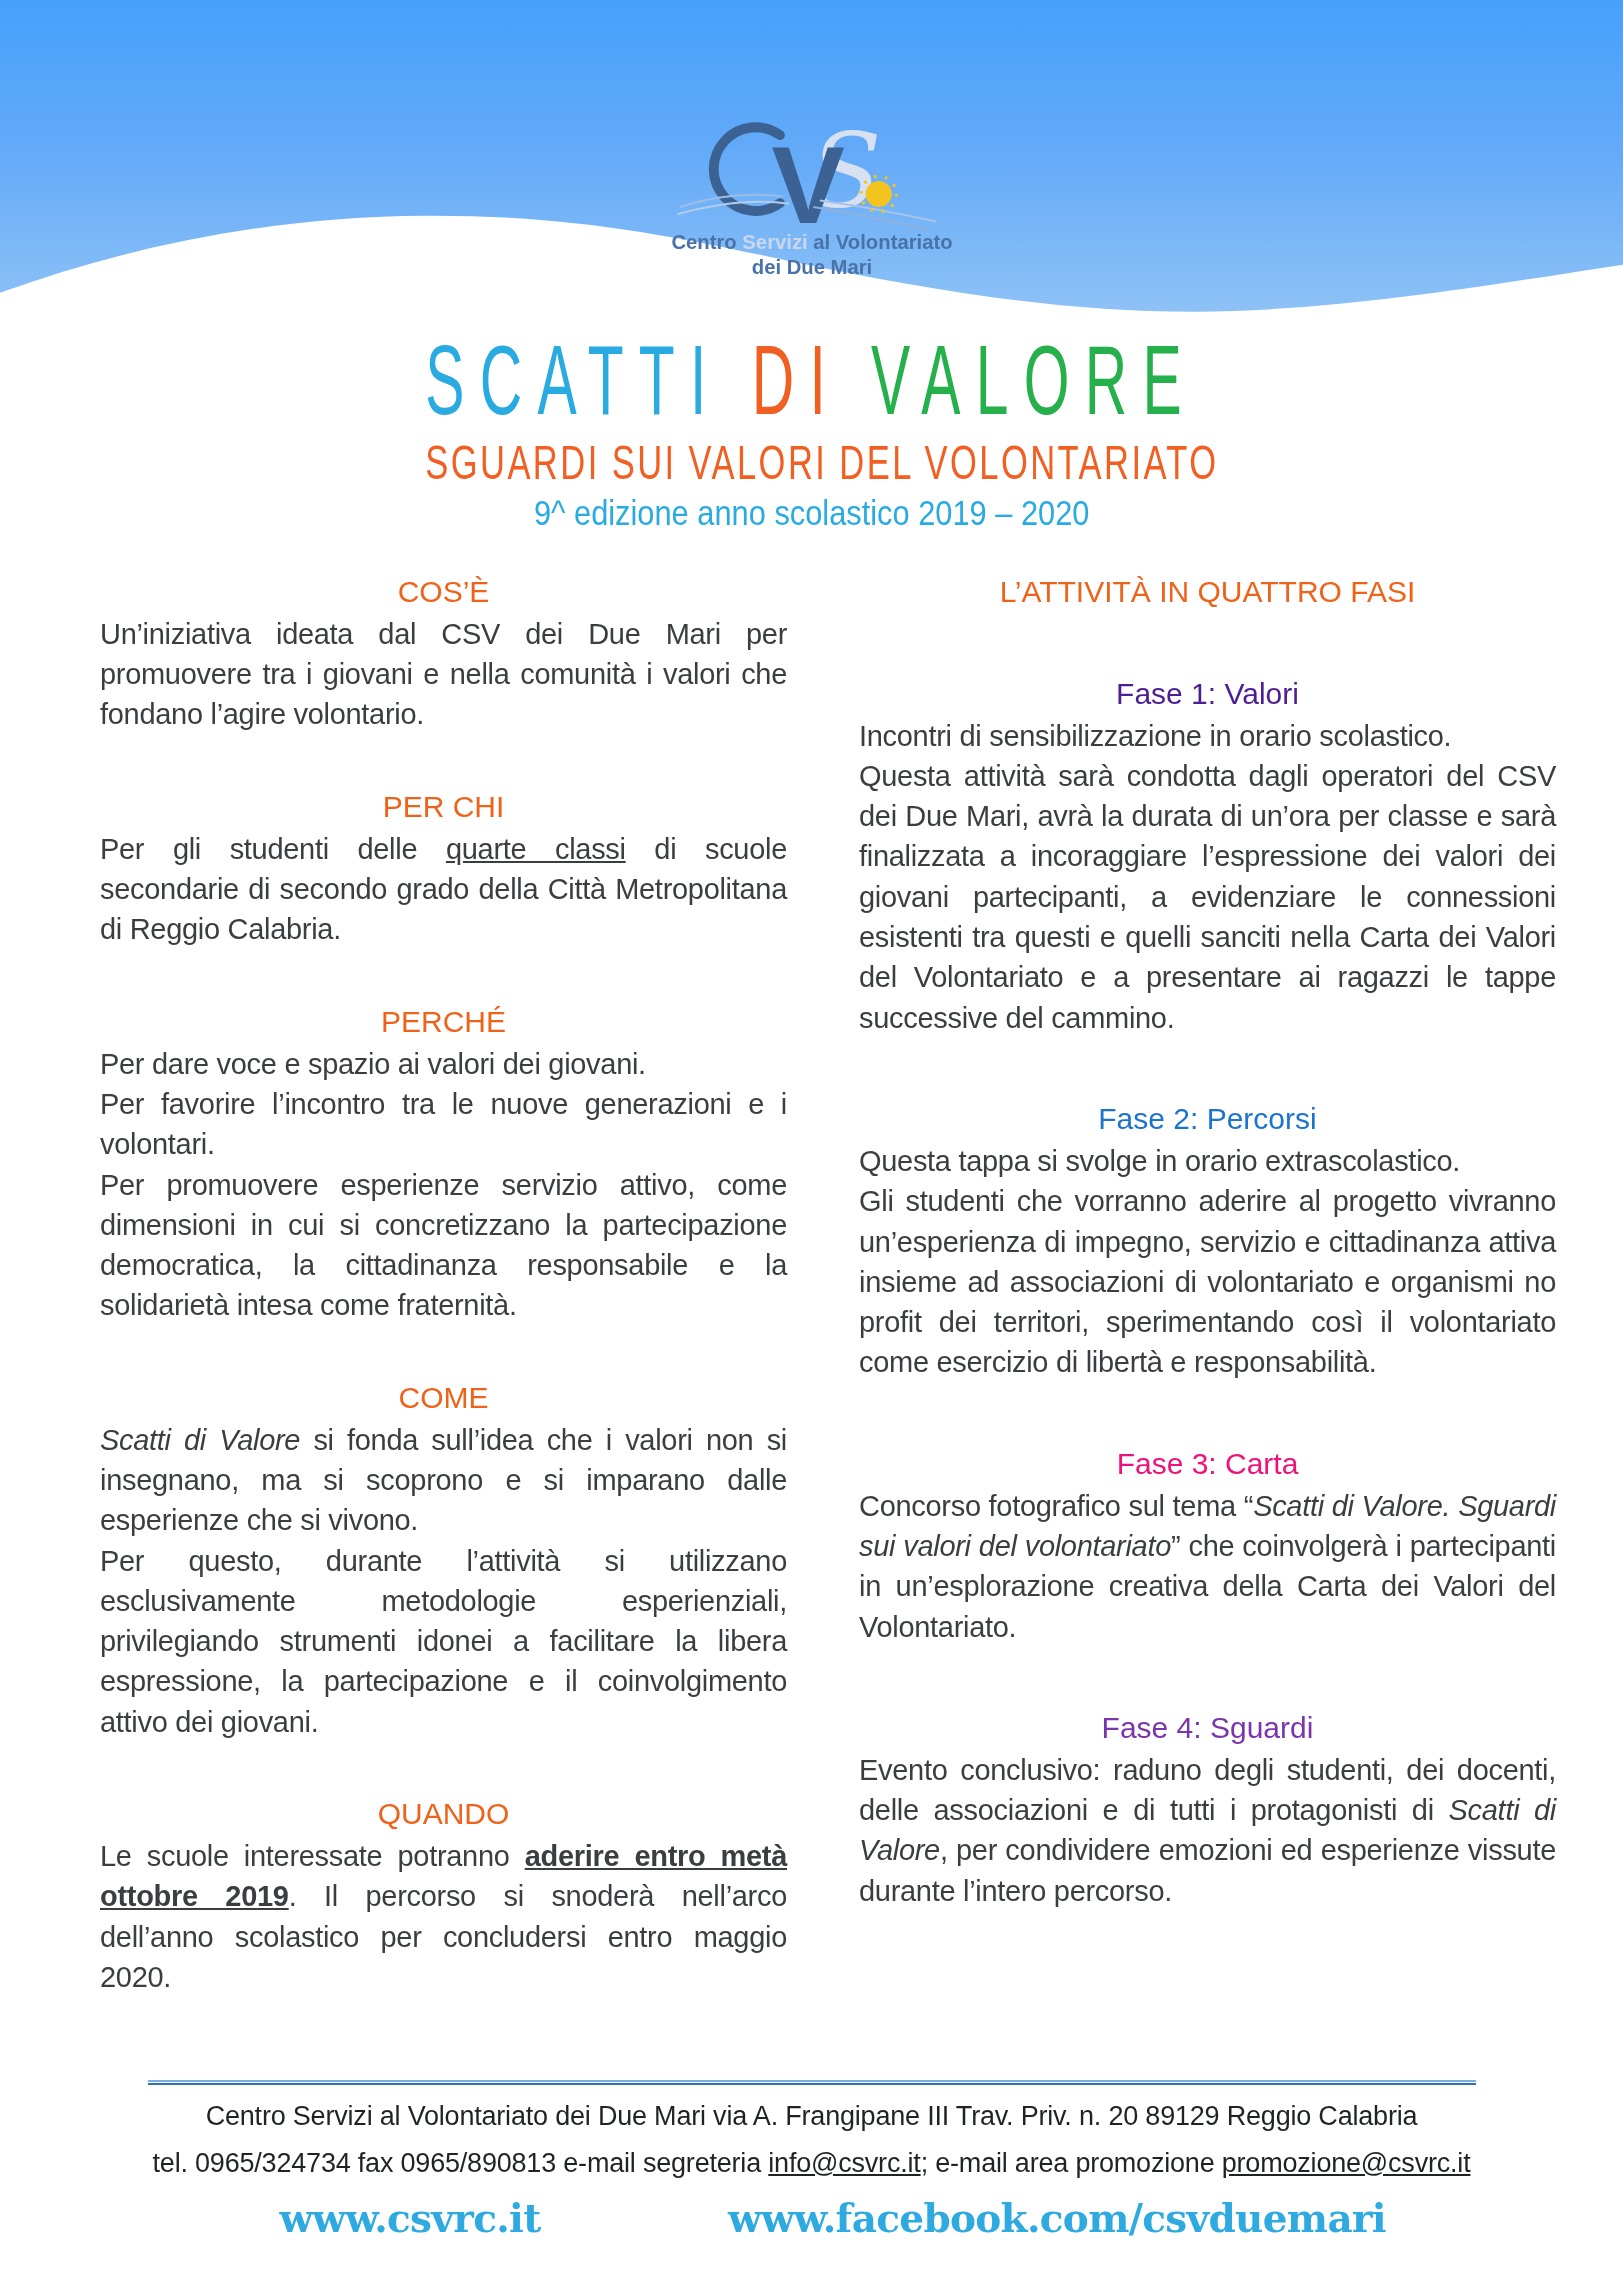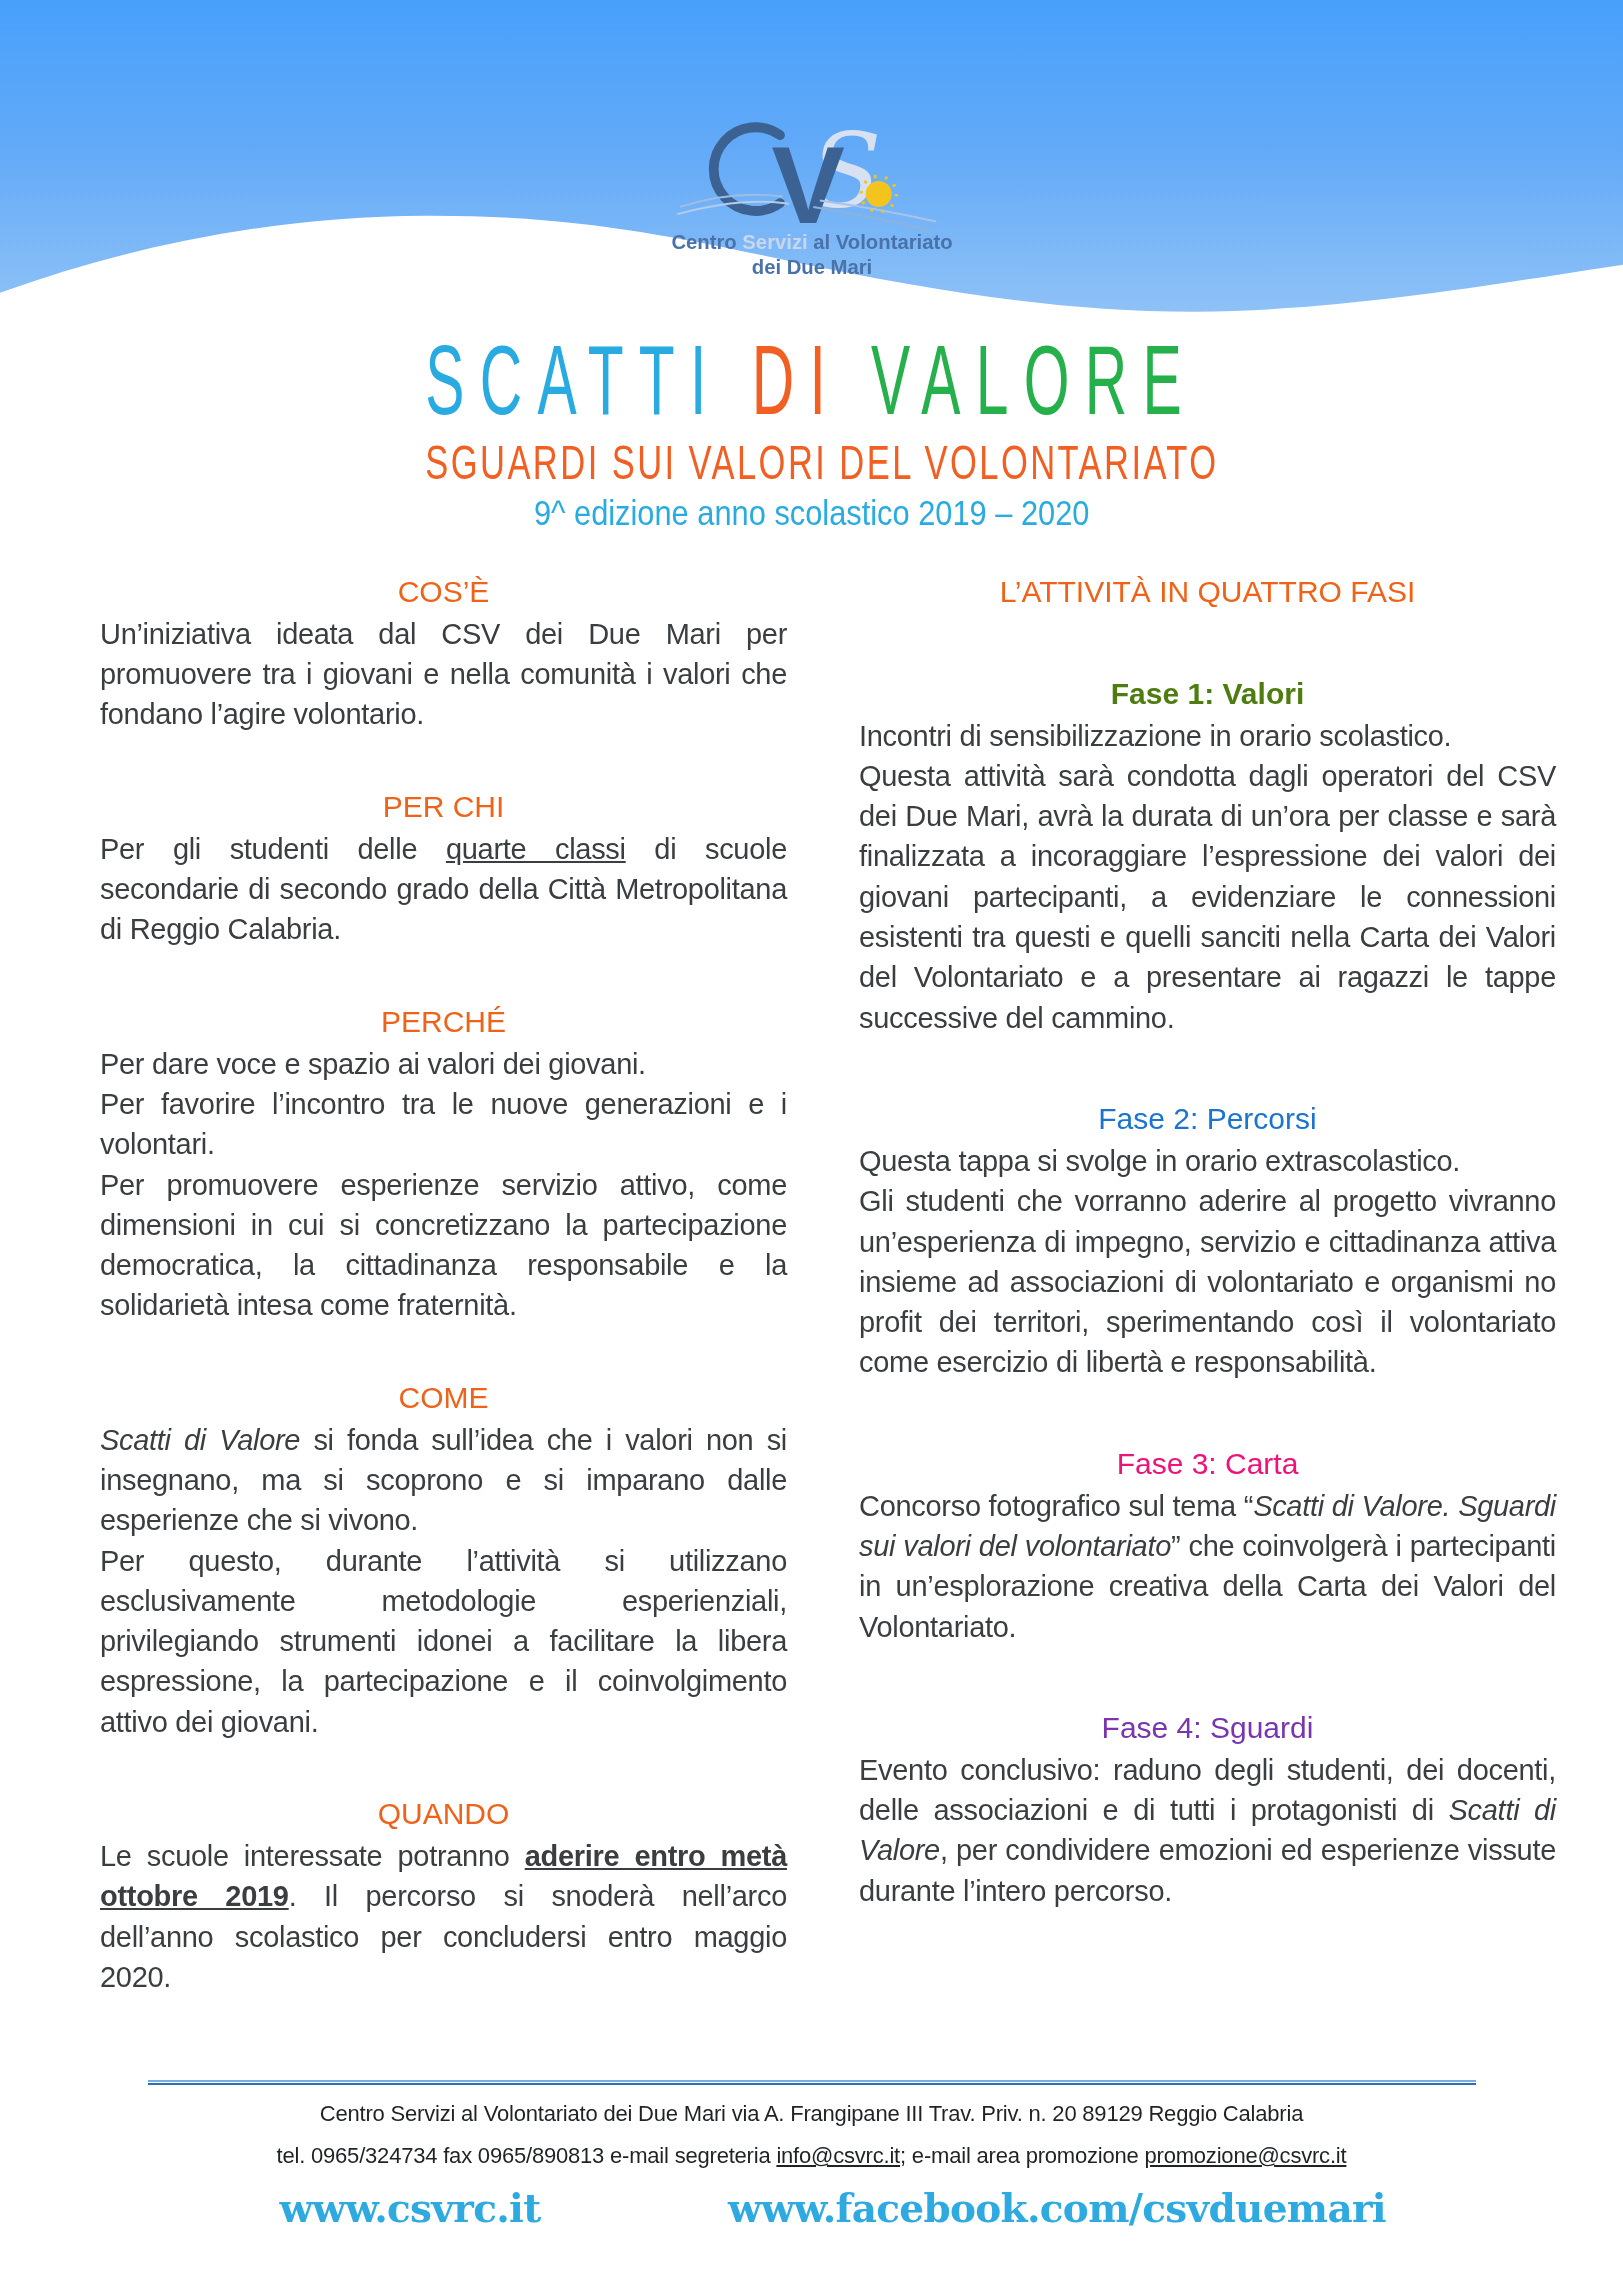--- a/index.html
+++ b/index.html
@@ -26,33 +26,33 @@
   .edition{margin-top:3px;font-size:35px;color:#29ABE2;}
   .edition .squeeze{display:inline-block;transform:scaleX(0.88);letter-spacing:0;}
   
   .columns{display:flex;gap:72px;padding:38px 67px 0 100px;}
   .col{font-size:29px;line-height:1.39;letter-spacing:-0.3px;text-align:justify;hyphens:auto;}
   .col-left{flex:0 0 687px;}
   .col-right{flex:1;}
   .sec-h{margin:51px 0 1.3px;font-size:30px;font-weight:400;text-align:center;letter-spacing:0;}
   .sec-h.first{margin-top:0;}
   .orange-h{color:#EE6319;}
-  .green-h{color:#4d7c0f;font-weight:bold;}
+  .green-h{color:#4c1d95;}
   .blue-h{color:#1B74CE;}
   .pink-h{color:#EE127B;}
   .purple-h{color:#7A35AE;}
   .fase-h{margin-top:60px;}
   .col p{margin:0;}
   .u{text-decoration:underline;}
   .bu{font-weight:bold;text-decoration:underline;}
   .it{font-style:italic;}
   
   .footer{position:absolute;left:0;right:0;top:2080px;}
   .rule{width:1328px;margin:0 auto;height:1.3px;border-top:2px solid #79AEE2;border-bottom:2px solid #2F6FB5;}
-  .f-line{margin:16px;text-align:center;color:#1f2326;font-size:22px;letter-spacing:-0.2px;}
+  .f-line{margin:16px;text-align:center;color:#1f2326;font-size:27px;letter-spacing:-0.2px;}
   .f-line.one{margin-top:15.7px;}
   .f-line.two{margin-top:9.2px;}
   .links-row{position:relative;height:65px;margin-top:1px;}
   .site-link{position:absolute;transform:translateX(-50%);font-family:"DejaVu Serif",serif;
     font-weight:bold;font-size:39px;color:#2FAAE1;letter-spacing:-0.7px;white-space:nowrap;}
   .link-1{left:410px;}
   .link-2{left:1057px;}
 </style>
 </head>
 <body>

